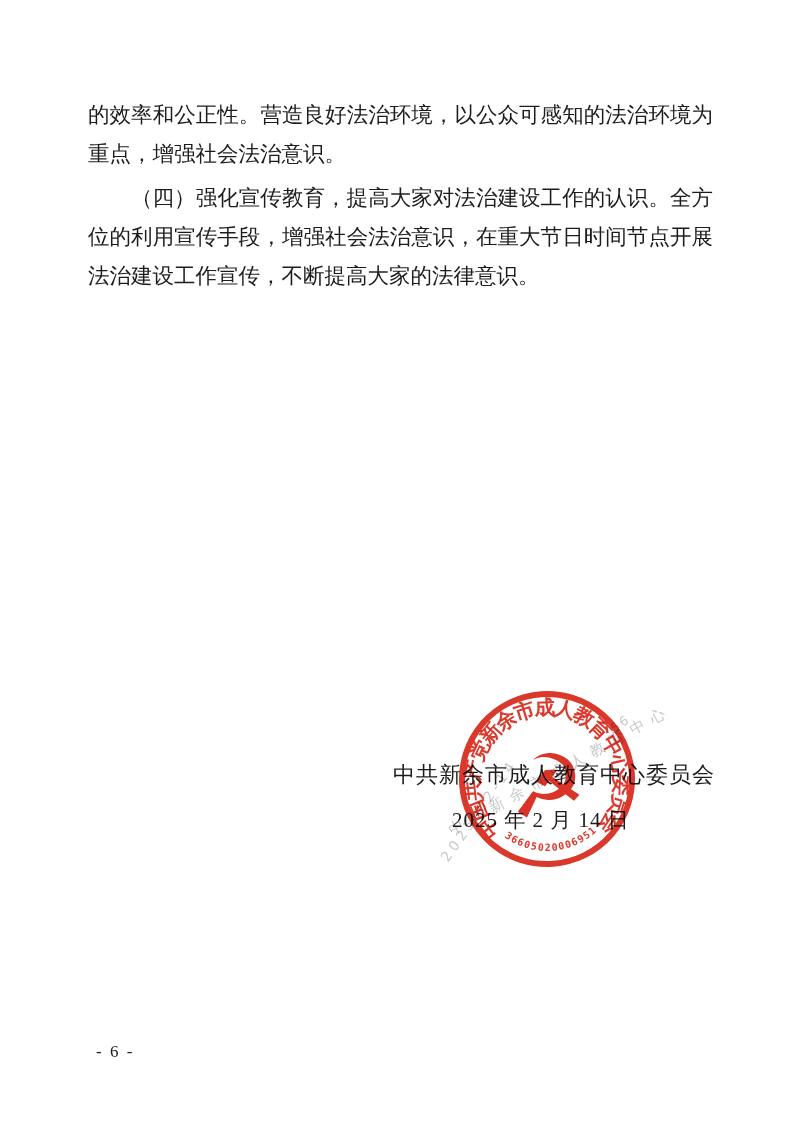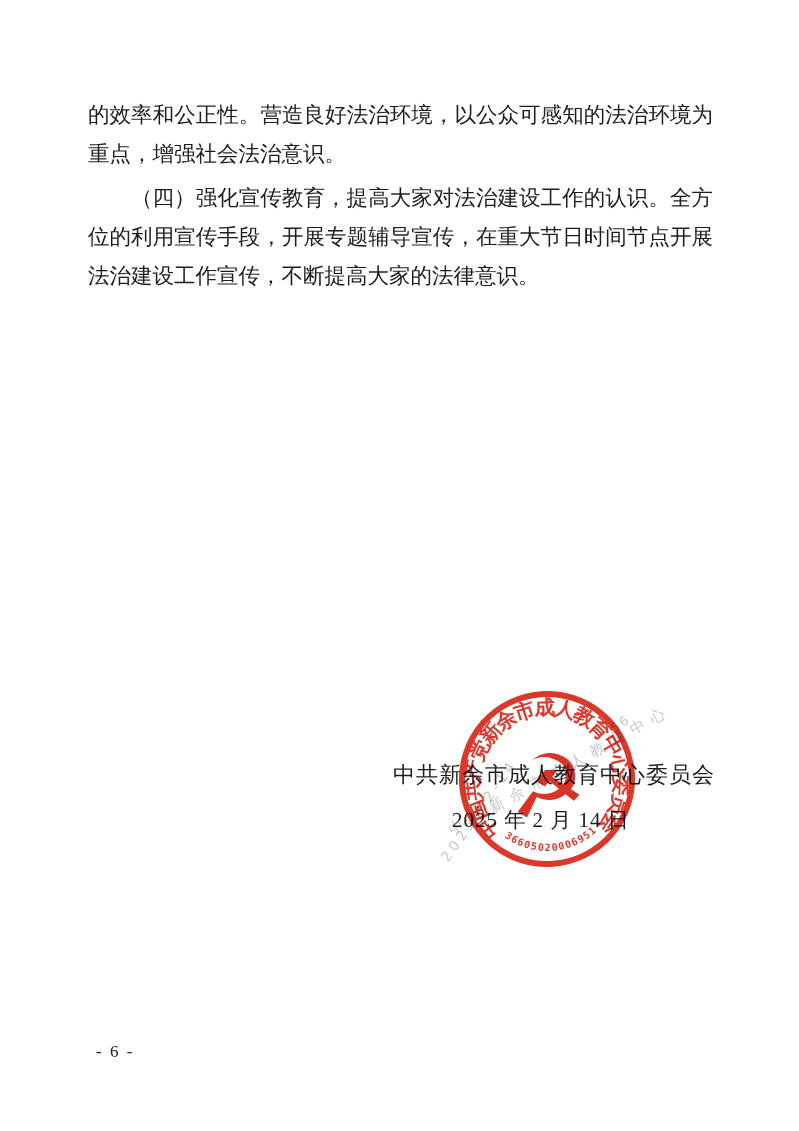--- a/index.html
+++ b/index.html
@@ -107,21 +107,21 @@
     letter-spacing: 2px;
   }
 </style>
 </head>
 <body>
 
 <div class="page">
 
   <div class="body-text">
     <p>的效率和公正性。营造良好法治环境，以公众可感知的法治环境为重点，增强社会法治意识。</p>
-    <p class="indent">（四）强化宣传教育，提高大家对法治建设工作的认识。全方位的利用宣传手段，开展专题辅导宣传，在重大节日时间节点开展法治建设工作宣传，不断提高大家的法律意识。</p>
+    <p class="indent">（四）强化宣传教育，提高大家对法治建设工作的认识。全方位的利用宣传手段，增强社会法治意识，在重大节日时间节点开展法治建设工作宣传，不断提高大家的法律意识。</p>
   </div>
 
   <div class="sig-org">中共新余市成人教育中心委员会</div>
   <div class="sig-date">2025 年 2 月 14 日</div>
 
   <div class="seal">
     <svg viewBox="0 0 178 178" xmlns="http://www.w3.org/2000/svg">
       <defs>
         <path id="ring-arc" d="M 38.6,138.0 A 68,68 0 1 1 139.4,138.0" fill="none"></path>
         <path id="code-arc" d="M 40.8,142.5 A 72,72 0 0 0 137.2,142.5" fill="none"></path>

